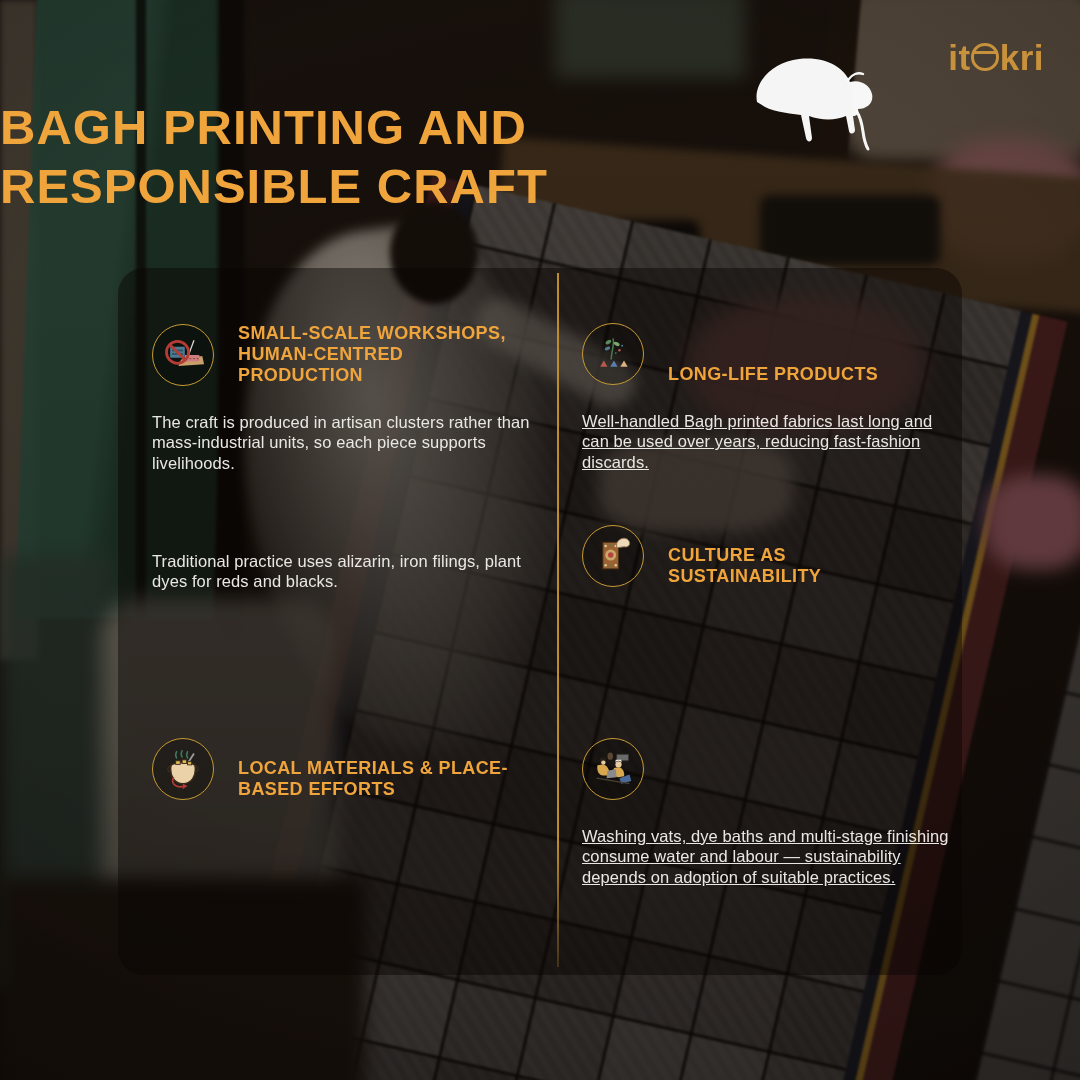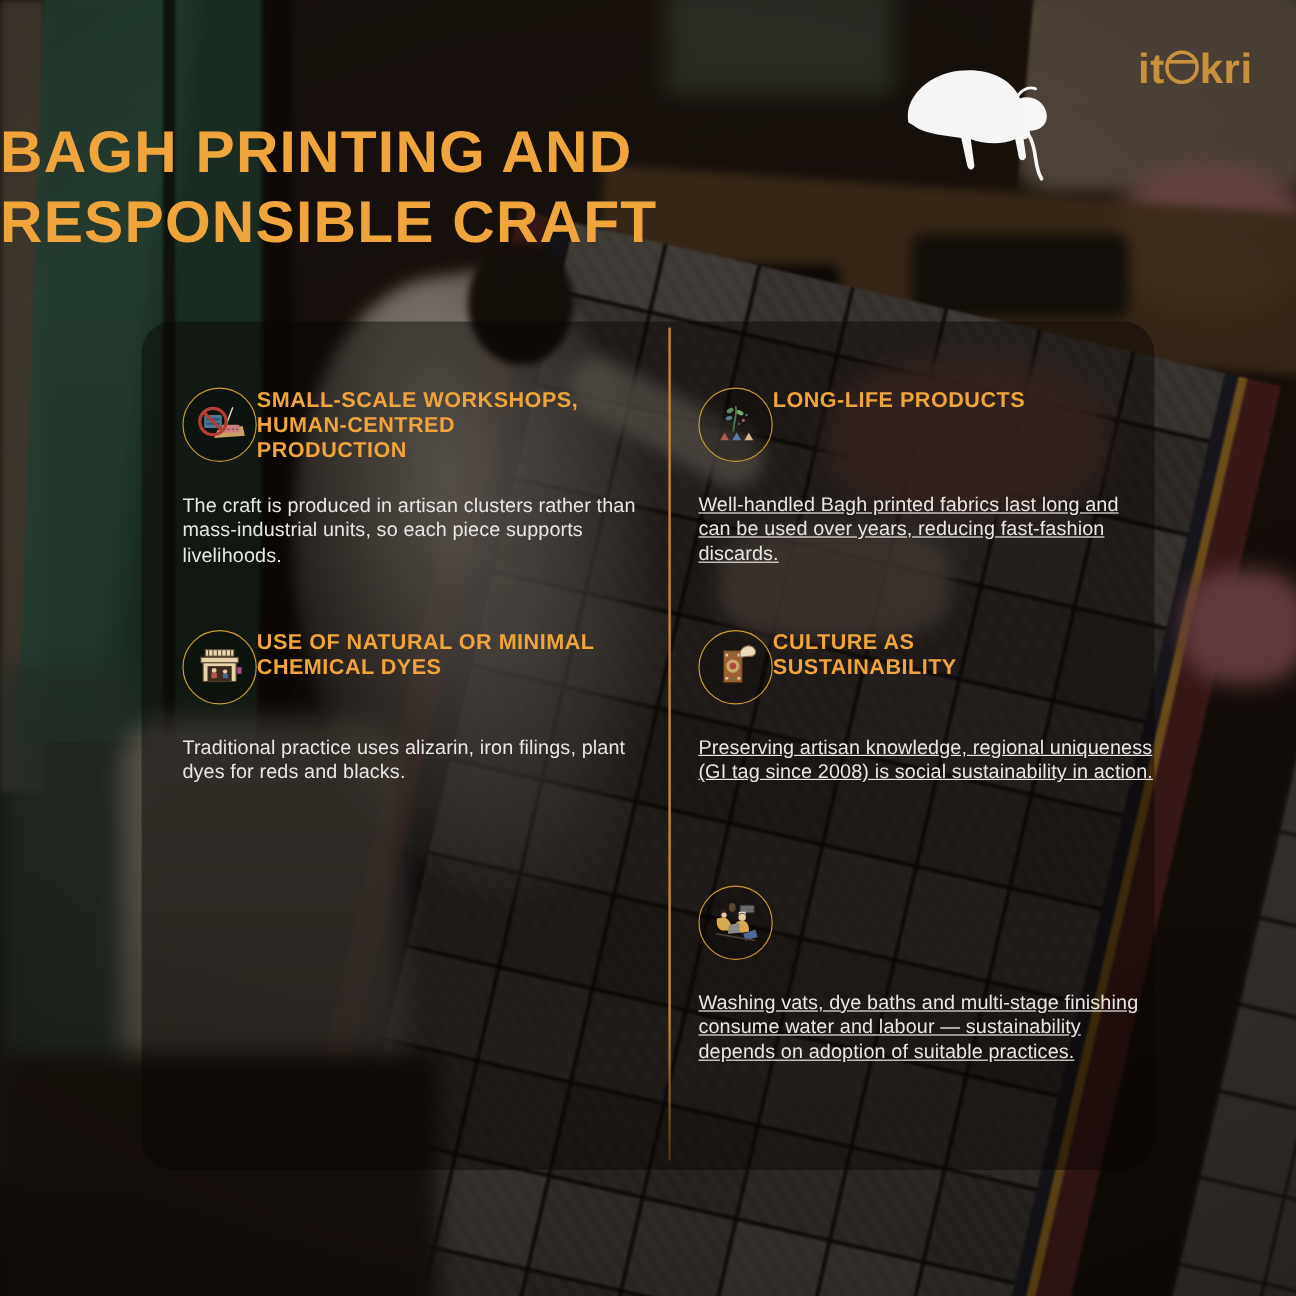--- a/index.html
+++ b/index.html
@@ -68,21 +68,21 @@
   .basket-o::after{content:"";position:absolute;left:-.05em;right:-.05em;top:24%;height:.09em;background:currentColor;}
   .cow{position:absolute;left:745px;top:50px;}
   .title{position:absolute;left:0;right:0;top:98px;margin:0;text-align:left;
     font-size:49px;line-height:1.2;font-weight:bold;letter-spacing:1px;color:var(--accent-orange,#F0A43C);}
   .panel{position:absolute;left:118px;top:268px;width:844px;height:707px;box-sizing:border-box;
     border-radius:26px;background:rgba(8,5,3,.46);
     padding:55px 0 0 34px;display:grid;grid-template-columns:398px 1fr;column-gap:32px;
     grid-template-rows:202px 213px auto;}
   .divider{position:absolute;left:439px;top:5px;bottom:8px;width:2px;
     background:linear-gradient(var(--divider-gold,#BE8C2C) 0 82%,rgba(190,140,44,.25));}
-  .icon-row{display:flex;align-items:flex-start;min-height:62px;}
+  .icon-row{display:flex;align-items:flex-end;gap:24px;min-height:62px;}
   .icon-circle{flex:0 0 auto;width:62px;height:62px;box-sizing:border-box;border:1.6px solid var(--icon-ring-gold,#C79A33);
     border-radius:50%;background:rgba(0,0,0,.25);display:flex;align-items:center;justify-content:center;}
   .card-title{margin:0;font-size:18px;line-height:1.16;font-weight:bold;letter-spacing:.4px;
     color:var(--accent-orange,#F0A43C);white-space:pre-line;text-transform:uppercase;}
   .card-body{margin:26px 0 0;font-size:16.5px;line-height:1.24;letter-spacing:.1px;
     color:var(--body-text,#E9E7E4);max-width:394px;}
   .card:nth-child(2n+1) .card-body{max-width:380px;text-decoration:underline;}
 </style>
 </head>
 <body>
@@ -166,38 +166,20 @@
               <path fill="#5a7fae" d="M21,38 L25,31 L29,38 Z"></path>
               <path fill="#d9b382" d="M32,38 L36,31 L40,38 Z"></path>
             </svg>
           </div>
           <h2 class="card-title">LONG-LIFE PRODUCTS</h2>
         </div>
         <p class="card-body">Well-handled Bagh printed fabrics last long and can be used over years, reducing fast-fashion discards.</p>
       </section>
 
       <section class="card">
-        <div class="icon-row">
-          <div class="icon-circle">
-            <svg width="44" height="44" viewBox="0 0 48 48">
-              <rect x="11" y="8" width="26" height="6" fill="#e8d5ae" stroke="#5a4a32" stroke-width="1"></rect>
-              <path stroke="#5a4a32" stroke-width="1" d="M14,8 V14 M18,8 V14 M22,8 V14 M26,8 V14 M30,8 V14 M34,8 V14"></path>
-              <rect x="7" y="15" width="34" height="5" fill="#e8d5ae" stroke="#5a4a32" stroke-width="1"></rect>
-              <rect x="9" y="20" width="30" height="17" fill="#e8d5ae" stroke="#5a4a32" stroke-width="1"></rect>
-              <rect x="13" y="23" width="22" height="14" fill="#3a2c20"></rect>
-              <circle cx="19" cy="27" r="2.2" fill="#e8cba5"></circle>
-              <rect x="16.5" y="29" width="5" height="5" fill="#b4584e"></rect>
-              <circle cx="29" cy="28" r="2" fill="#e8cba5"></circle>
-              <rect x="27" y="30" width="4.5" height="4" fill="#4a6a96"></rect>
-              <rect x="40" y="24" width="4" height="6" fill="#a84a8a"></rect>
-            </svg>
-          </div>
-          <h2 class="card-title">USE OF NATURAL OR MINIMAL
-CHEMICAL DYES</h2>
-        </div>
         <p class="card-body">Traditional practice uses alizarin, iron filings, plant dyes for reds and blacks.</p>
       </section>
 
       <section class="card">
         <div class="icon-row">
           <div class="icon-circle">
             <svg width="44" height="44" viewBox="0 0 48 48">
               <rect x="13" y="9" width="17" height="29" fill="#9a6232" stroke="#4a3016" stroke-width="1"></rect>
               <circle cx="21.5" cy="23" r="6" fill="#c8a96a"></circle>
               <circle cx="21.5" cy="23" r="3" fill="#b4443c"></circle>
@@ -206,24 +188,40 @@
               <circle cx="16" cy="34" r="1.4" fill="#d9c9a0"></circle>
                 <circle cx="27" cy="34" r="1.4" fill="#d9c9a0"></circle>
               <circle cx="21.5" cy="11.5" r="1.2" fill="#5a7a4a"></circle>
                 <circle cx="21.5" cy="35" r="1.2" fill="#5a7a4a"></circle>
               <path fill="#ecd9b8" stroke="#8a6a4a" stroke-width="1" d="M28,10 C31,4 38,3 41,7 C44,11 41,15 36,14 L28,15 Z"></path>
             </svg>
           </div>
           <h2 class="card-title">CULTURE AS
 SUSTAINABILITY</h2>
         </div>
-        <p class="card-body">Preserving artisan knowledge, regional uniqueness (GI tag since 2008) is social sustainability in action.</p>
-      </section>
-
-      <section class="card">
+      </section>
+
+      <section class="card">
+        <div class="icon-row">
+          <div class="icon-circle">
+            <svg width="44" height="44" viewBox="0 0 48 48">
+              <path fill="none" stroke="#3f7a5f" stroke-width="1.6" stroke-linecap="round" d="M17,5 q-2,4 0,7 M23,4 q-2,4 0,7 M29,5 q-2,4 0,7"></path>
+              <line x1="36" y1="7" x2="29" y2="18" stroke="#9a9a9a" stroke-width="2"></line>
+              <path fill="#ecd2a8" stroke="#3a2a1a" stroke-width="1.5" d="M11,20 C9,32 15,40 24,40 C33,40 39,32 37,20 C33,16 15,16 11,20 Z"></path>
+              <path fill="none" stroke="#3a2a1a" stroke-width="1.5" d="M11,21 C7,21 6,26 10,27 M37,21 C41,21 42,26 38,27"></path>
+              <rect x="16" y="15" width="5" height="4" fill="#e0b85a" stroke="#3a2a1a" stroke-width="1"></rect>
+              <rect x="23" y="14" width="5" height="4" fill="#e0b85a" stroke="#3a2a1a" stroke-width="1"></rect>
+              <rect x="29" y="16" width="4.5" height="3.5" fill="#e0b85a" stroke="#3a2a1a" stroke-width="1"></rect>
+              <path fill="none" stroke="#b43c35" stroke-width="1.8" d="M14,33 C10,39 16,45 24,43"></path>
+              <path fill="#b43c35" d="M24,40 L29,42.5 L23.5,46 Z"></path>
+            </svg>
+          </div>
+          <h2 class="card-title">LOCAL MATERIALS &amp; PLACE-
+BASED EFFORTS</h2>
+        </div>
       </section>
 
       <section class="card">
         <div class="icon-row">
           <div class="icon-circle">
             <svg width="44" height="44" viewBox="0 0 48 48">
               <rect x="28" y="8" width="13" height="7" rx="1" fill="#6a6a6a" stroke="#333" stroke-width="1"></rect>
               <ellipse cx="21" cy="10" rx="3" ry="4" fill="#5a4632"></ellipse>
               <circle cx="13" cy="15" r="3.6" fill="#2a1f16"></circle>
               <circle cx="13.5" cy="17" r="2.4" fill="#e8cba5"></circle>

